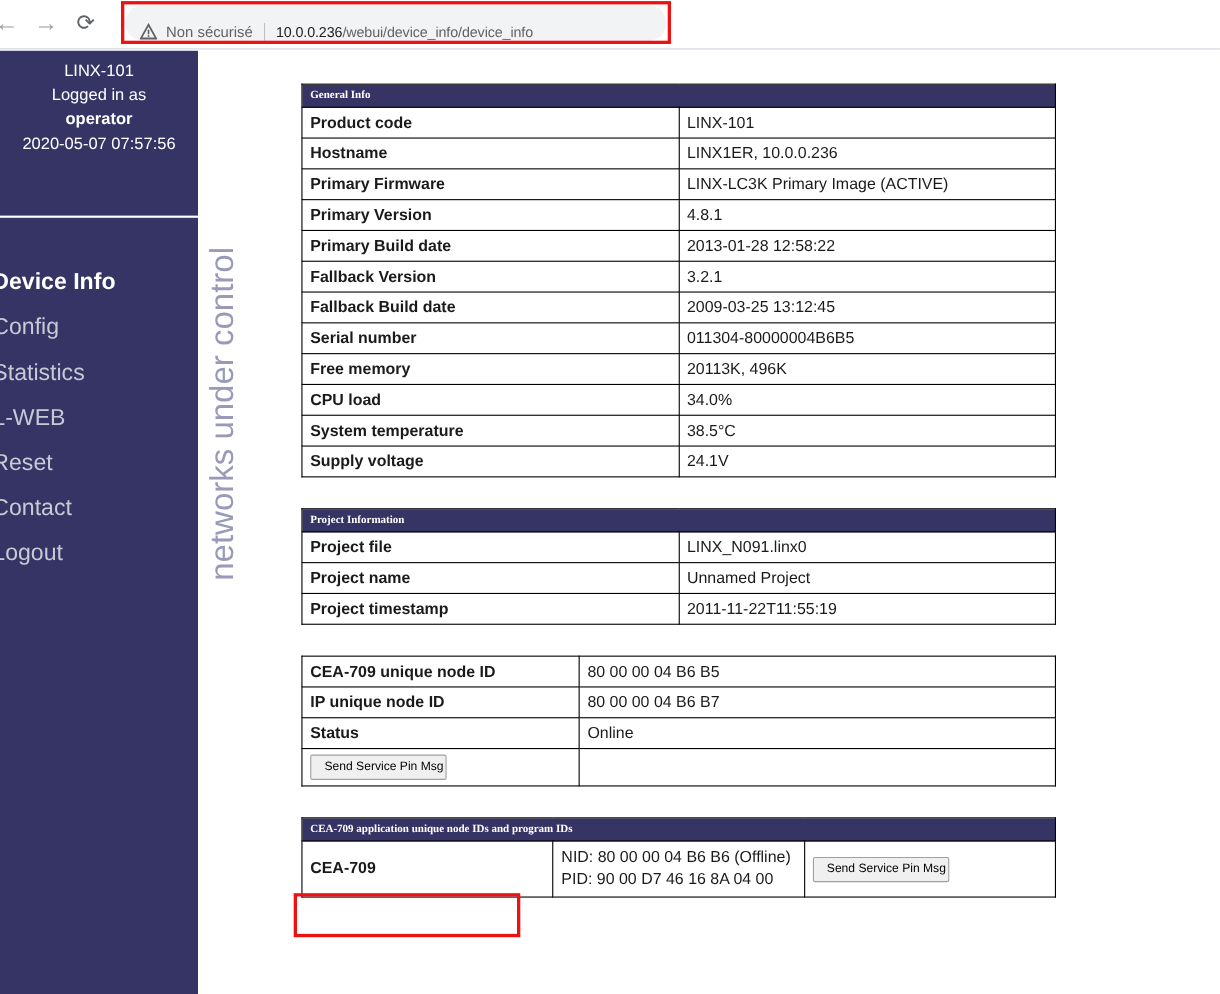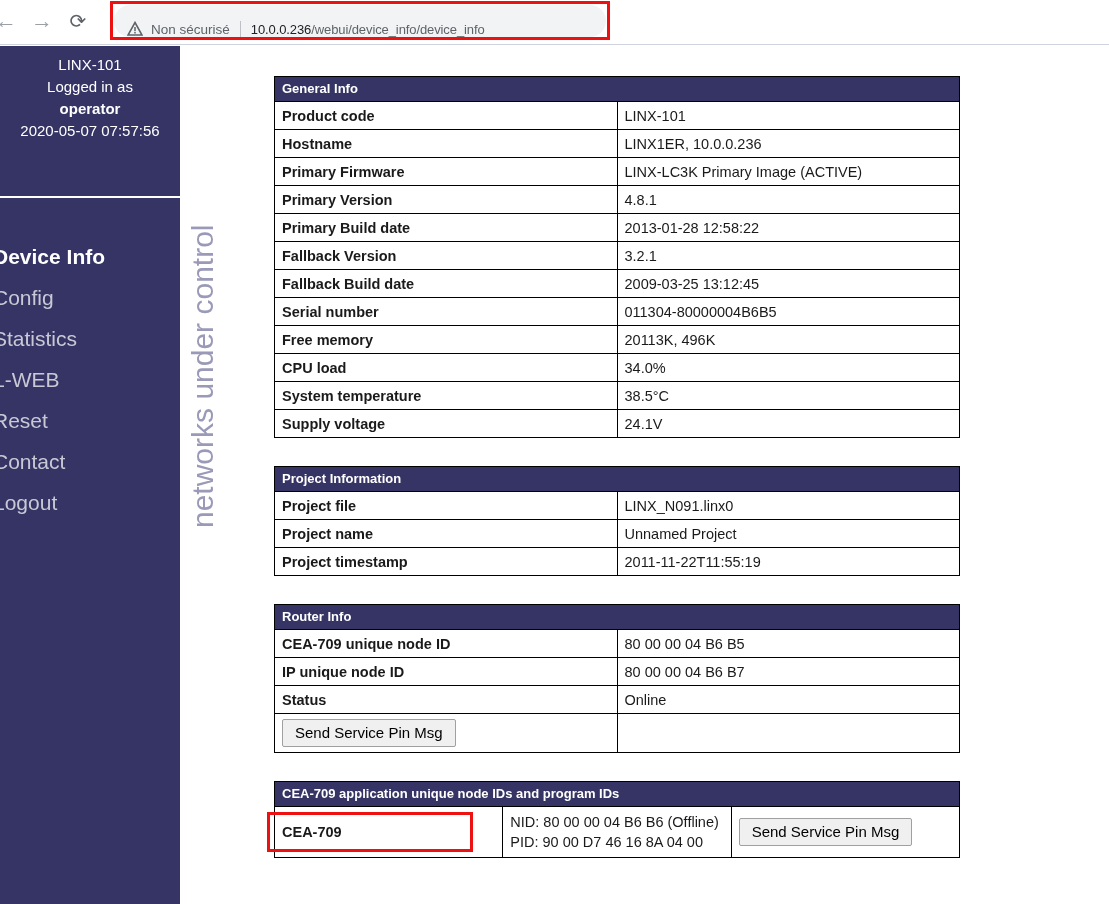--- a/index.html
+++ b/index.html
@@ -120,24 +120,25 @@
   }
   table.info {
     border-collapse: collapse;
     width: 686px;
     border: 1px solid #000000;
     margin-bottom: 28px;
     table-layout: fixed;
   }
   table.info th.section {
     background: #353465; color: #ffffff;
-    font-size: 13px; font-weight: bold;
+    font-size: 10px; font-weight: bold;
     text-align: left;
     padding: 4px 0 5px 7px;
     border: 1px solid #000000;
+    font-family: Liberation Serif, serif;
   }
   table.info td {
     border: 1px solid #000000;
     font-size: 14.5px;
     padding: 5px 0 5px 7px;
     color: #1a1a1a;
     vertical-align: middle;
     height: 28px;
   }
   table.info td.label { font-weight: bold; }
@@ -150,26 +151,26 @@
   #table-cea td.c1 { width: 155px; }
   #table-cea td.c2 { width: 276px; }
 
   #table-router { margin-bottom: 28px; }
   #table-cea { margin-bottom: 0; }
 
   td.btn-cell { padding: 4px 0 4px 8px; }
 
   button.pinbtn {
     font-family: "Liberation Sans", sans-serif;
-    font-size: 15px;
+    font-size: 11px;
     color: #000000;
     background: #f0f0f0;
     border: 1px solid #a0a0a0;
     border-radius: 2px;
-    padding: 4px 12px 5px 12px;
+    padding: 4px 2px 5px 12px;
     cursor: pointer;
   }
 
   #nid-pid { line-height: 20px; white-space: nowrap; }
 
   #btn-highlight {
     position: absolute; left: 267px; top: 766px;
     width: 206px; height: 40px;
     border: 3px solid #ee1111;
     pointer-events: none;
@@ -301,23 +302,20 @@
       </tr>
       <tr>
         <td class="label">Project timestamp</td>
         <td class="value">2011-11-22T11:55:19</td>
       </tr>
     </tbody>
       </table>
 
     <table class="info" id="table-router">
       <tbody>
-          <tr>
-        <th class="section" colspan="2">Router Info</th>
-      </tr>
       <tr>
         <td class="label">CEA-709 unique node ID</td>
         <td class="value">80 00 00 04 B6 B5</td>
       </tr>
       <tr>
         <td class="label">IP unique node ID</td>
         <td class="value">80 00 00 04 B6 B7</td>
       </tr>
       <tr>
         <td class="label">Status</td>

